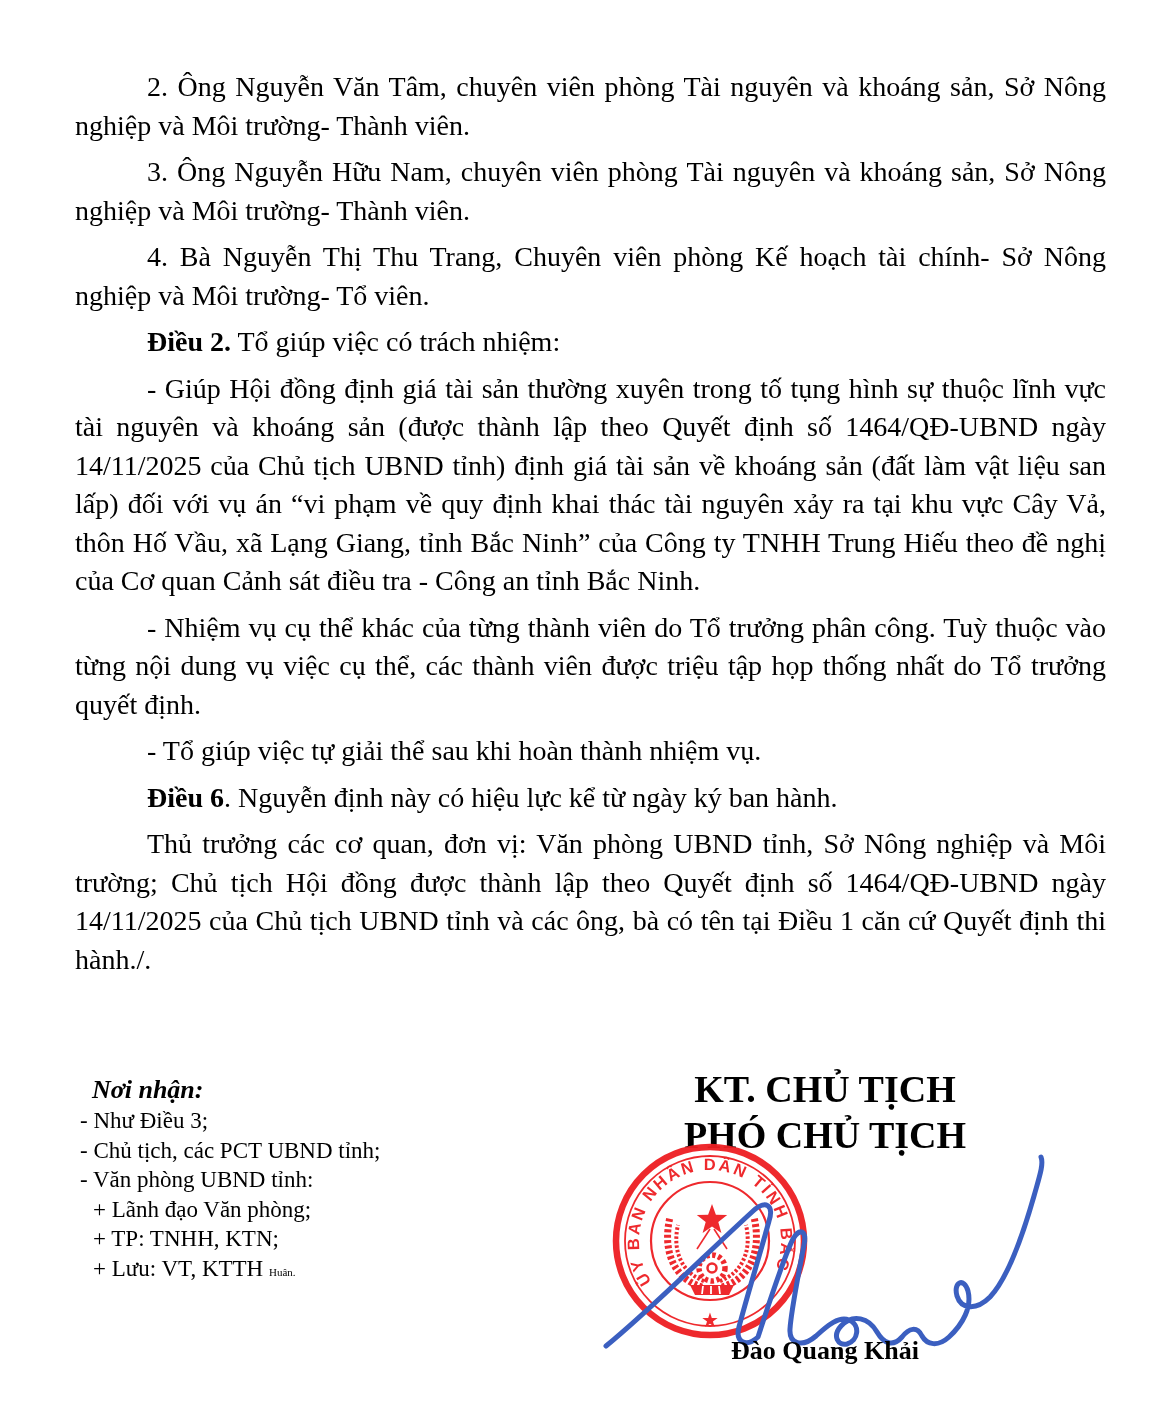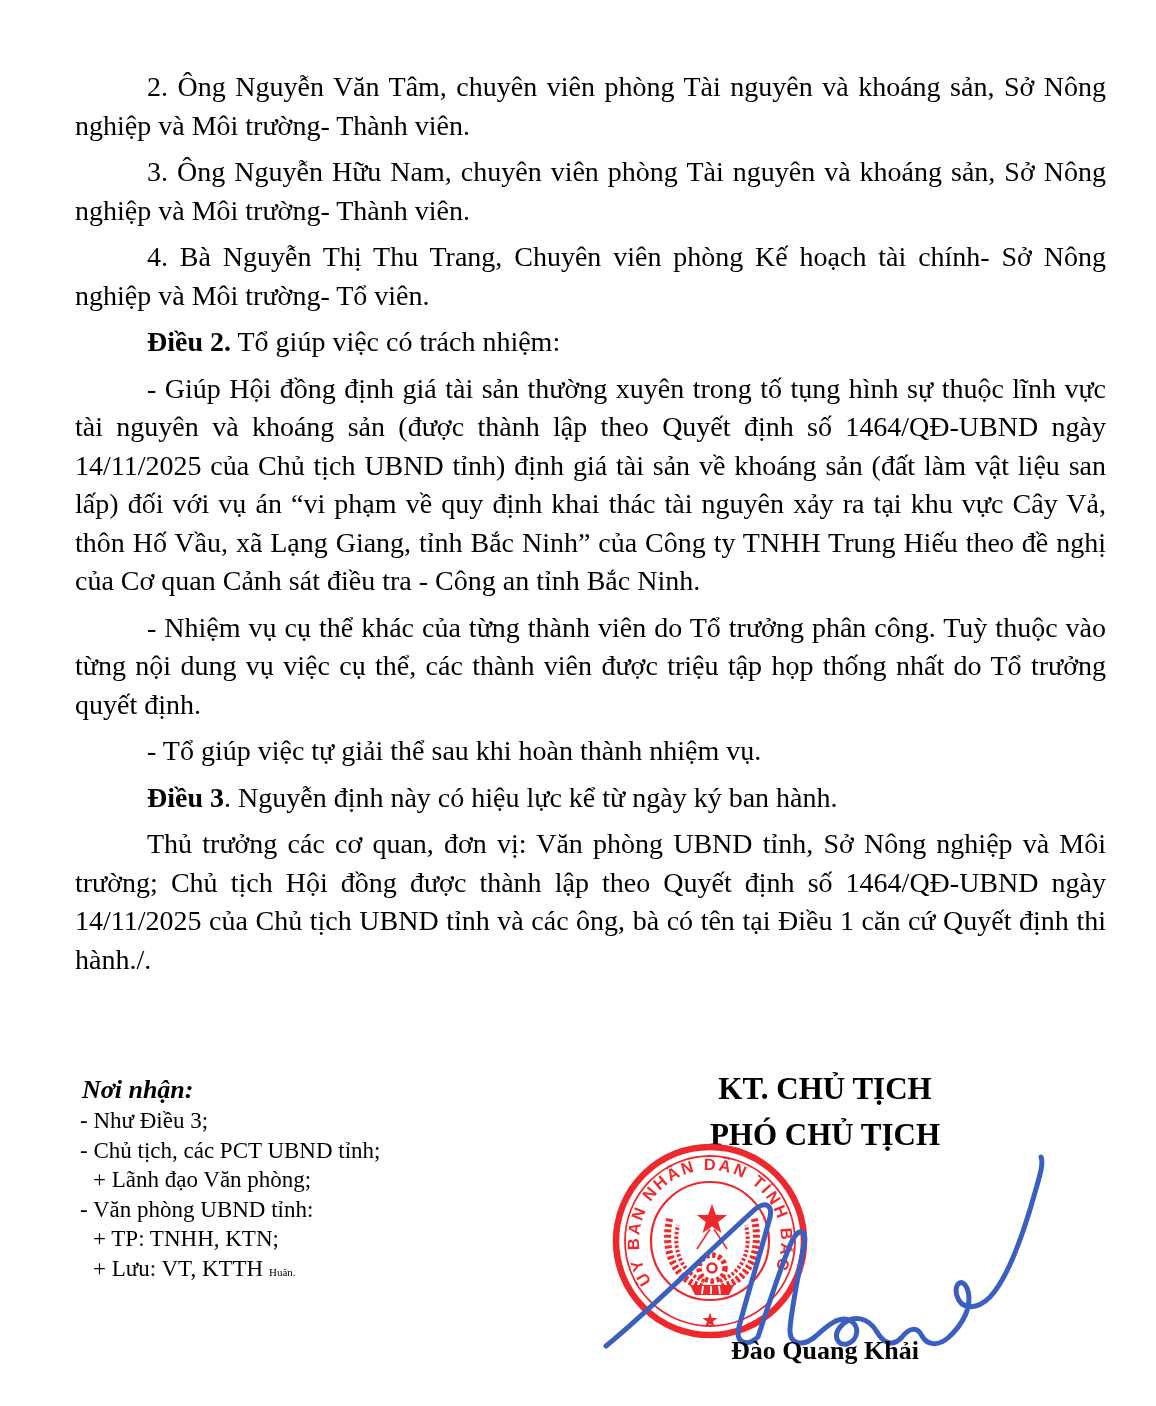--- a/index.html
+++ b/index.html
@@ -4,26 +4,26 @@
 <style>
   html,body{margin:0;padding:0;background:#ffffff;}
   .page{position:relative;width:1156px;height:1406px;background:#ffffff;overflow:hidden;
         font-family:"Liberation Serif","DejaVu Serif",serif;color:#000;}
   .body-text{position:absolute;left:75px;top:68px;width:1031px;
              font-size:28px;line-height:38.5px;text-align:justify;}
   .body-text p{margin:0 0 8px 0;text-indent:72px;}
   .body-text .lead{font-weight:bold;}
   
   .recipients{position:absolute;left:80px;top:1074px;font-size:23px;line-height:29.5px;}
-  .recipients-title{font-weight:bold;font-style:italic;font-size:26px;line-height:32px;margin-left:2px;}
+  .recipients-title{font-weight:bold;font-style:italic;font-size:26px;line-height:32px;margin-left:12px;}
   .recipient-item.plus{margin-left:13px;}
   .luu-suffix{font-size:11px;}
   
   .sign-title{position:absolute;left:590px;top:1066px;width:470px;text-align:center;
-              font-weight:bold;font-size:31px;line-height:46px;}
+              font-weight:bold;font-size:38px;line-height:46px;}
   .signer-name{position:absolute;left:590px;top:1336px;width:470px;text-align:center;
                font-weight:bold;font-size:26px;}
   .seal-svg{position:absolute;left:610px;top:1141px;width:200px;height:200px;opacity:.95;}
   .sig-svg{position:absolute;left:580px;top:1130px;width:500px;height:250px;}
   .seal-text{font-family:"Liberation Sans","DejaVu Sans",sans-serif;font-weight:bold;
              font-size:16.5px;letter-spacing:1.5px;fill:#ee1e22;}
   .seal-star{font-family:"DejaVu Sans",sans-serif;font-size:20px;fill:#ee1e22;text-anchor:middle;}
 </style>
 </head>
 <body>
@@ -31,30 +31,30 @@
 <div class="page">
 
   <div class="body-text">
     <p><span class="lead"></span><span>2. Ông Nguyễn Văn Tâm, chuyên viên phòng Tài nguyên và khoáng sản, Sở Nông nghiệp và Môi trường- Thành viên.</span></p>
     <p><span class="lead"></span><span>3. Ông Nguyễn Hữu Nam, chuyên viên phòng Tài nguyên và khoáng sản, Sở Nông nghiệp và Môi trường- Thành viên.</span></p>
     <p><span class="lead"></span><span>4. Bà Nguyễn Thị Thu Trang, Chuyên viên phòng Kế hoạch tài chính- Sở Nông nghiệp và Môi trường- Tổ viên.</span></p>
     <p><span class="lead">Điều 2.</span><span> Tổ giúp việc có trách nhiệm:</span></p>
     <p><span class="lead"></span><span>- Giúp Hội đồng định giá tài sản thường xuyên trong tố tụng hình sự thuộc lĩnh vực tài nguyên và khoáng sản (được thành lập theo Quyết định số 1464/QĐ-UBND ngày 14/11/2025 của Chủ tịch UBND tỉnh) định giá tài sản về khoáng sản (đất làm vật liệu san lấp) đối với vụ án “vi phạm về quy định khai thác tài nguyên xảy ra tại khu vực Cây Vả, thôn Hố Vầu, xã Lạng Giang, tỉnh Bắc Ninh” của Công ty TNHH Trung Hiếu theo đề nghị của Cơ quan Cảnh sát điều tra - Công an tỉnh Bắc Ninh.</span></p>
     <p><span class="lead"></span><span>- Nhiệm vụ cụ thể khác của từng thành viên do Tổ trưởng phân công. Tuỳ thuộc vào từng nội dung vụ việc cụ thể, các thành viên được triệu tập họp thống nhất do Tổ trưởng quyết định.</span></p>
     <p><span class="lead"></span><span>- Tổ giúp việc tự giải thể sau khi hoàn thành nhiệm vụ.</span></p>
-    <p><span class="lead">Điều 3</span><span>. Nguyễn định này có hiệu lực kể từ ngày ký ban hành.</span></p>
+    <p><span class="lead">Điều 6</span><span>. Nguyễn định này có hiệu lực kể từ ngày ký ban hành.</span></p>
     <p><span class="lead"></span><span>Thủ trưởng các cơ quan, đơn vị: Văn phòng UBND tỉnh, Sở Nông nghiệp và Môi trường; Chủ tịch Hội đồng được thành lập theo Quyết định số 1464/QĐ-UBND ngày 14/11/2025 của Chủ tịch UBND tỉnh và các ông, bà có tên tại Điều 1 căn cứ Quyết định thi hành./.</span></p>
   </div>
 
   <div class="recipients">
     <div class="recipients-title">Nơi nhận:</div>
     <div class="recipient-item">- Như Điều 3;</div>
     <div class="recipient-item">- Chủ tịch, các PCT UBND tỉnh;</div>
+    <div class="recipient-item">- Văn phòng UBND tỉnh:</div>
     <div class="recipient-item plus">+ Lãnh đạo Văn phòng;</div>
-    <div class="recipient-item">- Văn phòng UBND tỉnh:</div>
     <div class="recipient-item plus">+ TP: TNHH, KTN;</div>
     <div class="recipient-item plus"><span>+ Lưu: VT, KTTH</span> <span class="luu-suffix">Huân.</span></div>
   </div>
 
   <div class="sign-title">
     <div>KT. CHỦ TỊCH</div>
     <div>PHÓ CHỦ TỊCH</div>
   </div>
 
   <svg class="seal-svg" viewBox="-100 -100 200 200">

